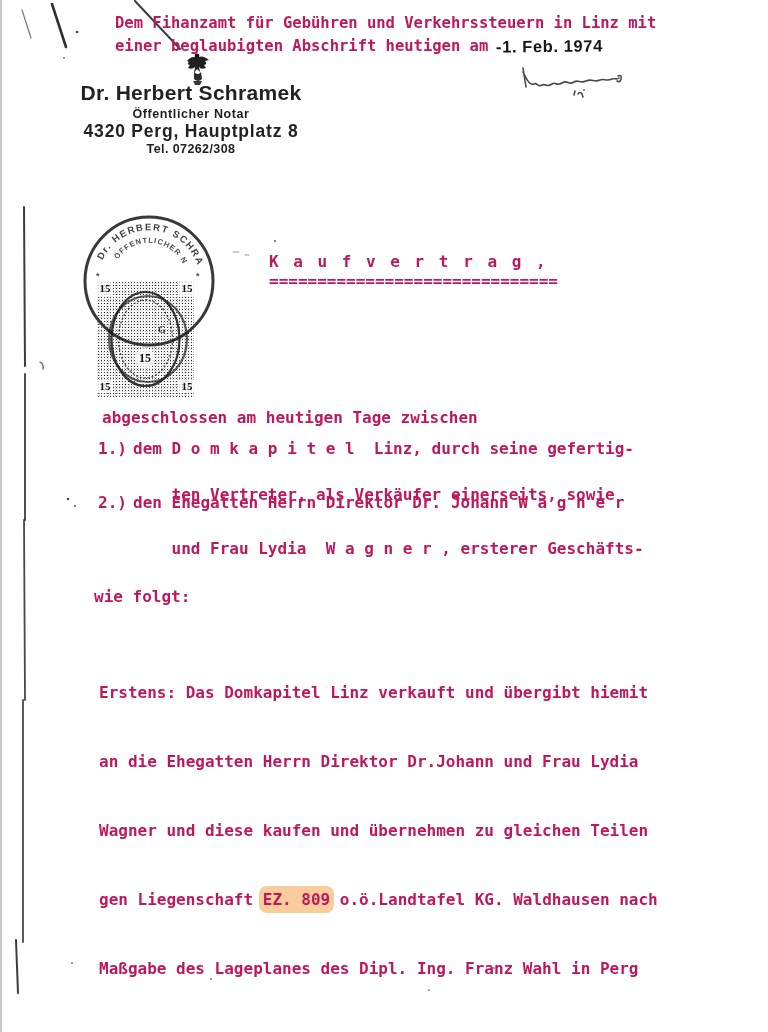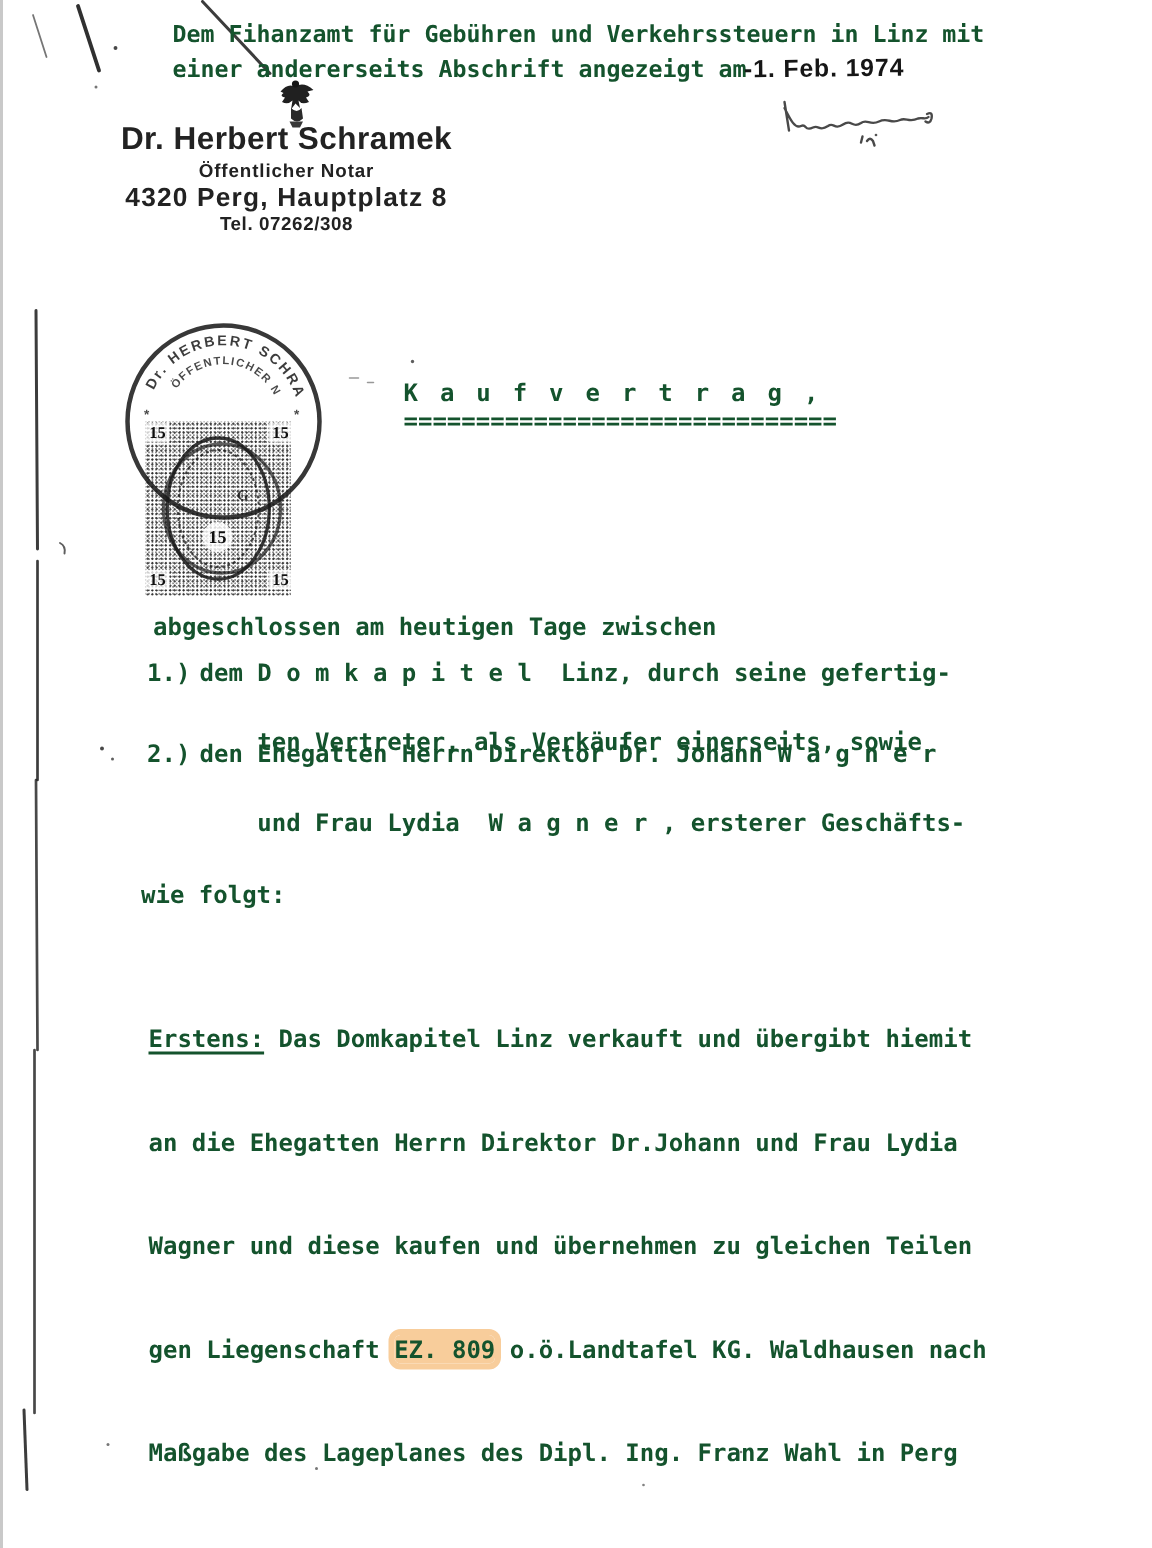--- a/index.html
+++ b/index.html
@@ -6,21 +6,21 @@
   .page{
     position:relative; width:768px; height:1032px; background:#ffffff;
     overflow:hidden; border-left:2px solid #c9c9c9;
     font-family:"Liberation Sans", sans-serif; color:#1a1a1a;
   }
   .abs{position:absolute; white-space:pre;}
   
   .tw{
     font-family:"DejaVu Sans Mono", monospace;
     font-weight:700; font-size:16px; line-height:23px;
-    color:#14532d; white-space:pre;
+    color:#be185d; white-space:pre;
   }
   .tw-sm{font-size:15.5px;}
   .notice-l1{left:113px; top:12px;}
   .notice-l2{left:113px; top:35px;}
   .date-stamp{
     left:494px; top:37px; font-family:"Liberation Sans", sans-serif;
     font-weight:700; font-size:16.5px; letter-spacing:.6px; color:#161616;
     transform:rotate(-.6deg);
   }
   
@@ -43,21 +43,21 @@
   .doc-title-underline{left:267px; top:269px; letter-spacing:0;}
   
   .intro{left:100px; top:406px;}
   .list-item{display:flex;}
   .item1{left:96px; top:437px;}
   .item2{left:96px; top:491px;}
   .num{width:35px; flex:0 0 35px;}
   .wie-folgt{left:92px; top:585px;}
   .erstens{left:97px; top:635px;}
   .erstens div{height:23px;}
-  .u{text-decoration:underline; text-underline-offset:3px; text-decoration-thickness:1.5px;margin-top:20px;}
+  .u{text-underline-offset:3px; text-decoration-thickness:1.5px;margin-top:20px;}
   .hl{
     box-shadow:0 0 0 4px var(--hl,#f8cd9b); border-radius:4px;
     background:var(--hl,#f8cd9b);
   }
   svg{position:absolute; pointer-events:none;}
   .seal-text{font-family:"Liberation Sans", sans-serif; font-weight:700; fill:#1a1a1a;}
 </style>
 </head>
 <body>
 
@@ -83,21 +83,21 @@
       <circle cx="66" cy="499" r="1.3" opacity=".8"></circle>
       <circle cx="73" cy="506" r="1" opacity=".7"></circle>
       <circle cx="70" cy="963" r="1" opacity=".6"></circle>
       <circle cx="209" cy="979" r="1" opacity=".6"></circle>
       <circle cx="427" cy="990" r=".9" opacity=".55"></circle>
       <circle cx="492" cy="968" r=".9" opacity=".55"></circle>
     </g>
   </svg>
 
   <div class="abs tw tw-sm notice-l1">Dem Fihanzamt für Gebühren und Verkehrssteuern in Linz mit</div>
-  <div class="abs tw tw-sm notice-l2">einer andererseits Abschrift angezeigt am</div>
+  <div class="abs tw tw-sm notice-l2">einer beglaubigten Abschrift heutigen am</div>
   <div class="abs date-stamp">-1. Feb. 1974</div>
 
   <svg style="left:516px;top:63px" width="120" height="38" viewBox="0 0 120 38">
     <g stroke="#2a2a2a" stroke-width="1.6" fill="none" stroke-linecap="round" opacity=".85">
       <path d="M8 24 L5 5 M5 9 C9 17 12 23 16 21 C20 19 18 25 24 22 C28 20 28 25 34 21 C38 18 38 24 44 20 C50 16 50 23 56 19 C60 16 62 21 68 18 C74 15 76 20 82 17 C86 15 88 19 94 16 C97 15 99 17 101 15"></path>
       <path d="M100 13 q4 -2 3 3 q-1 4 -4 2"></path>
       <path d="M56 32 l1 -4 M60 31 q2 -3 4 0 l1 3"></path>
     </g>
     <circle cx="66" cy="27" r=".9" fill="#2a2a2a" opacity=".8"></circle>
   </svg>

